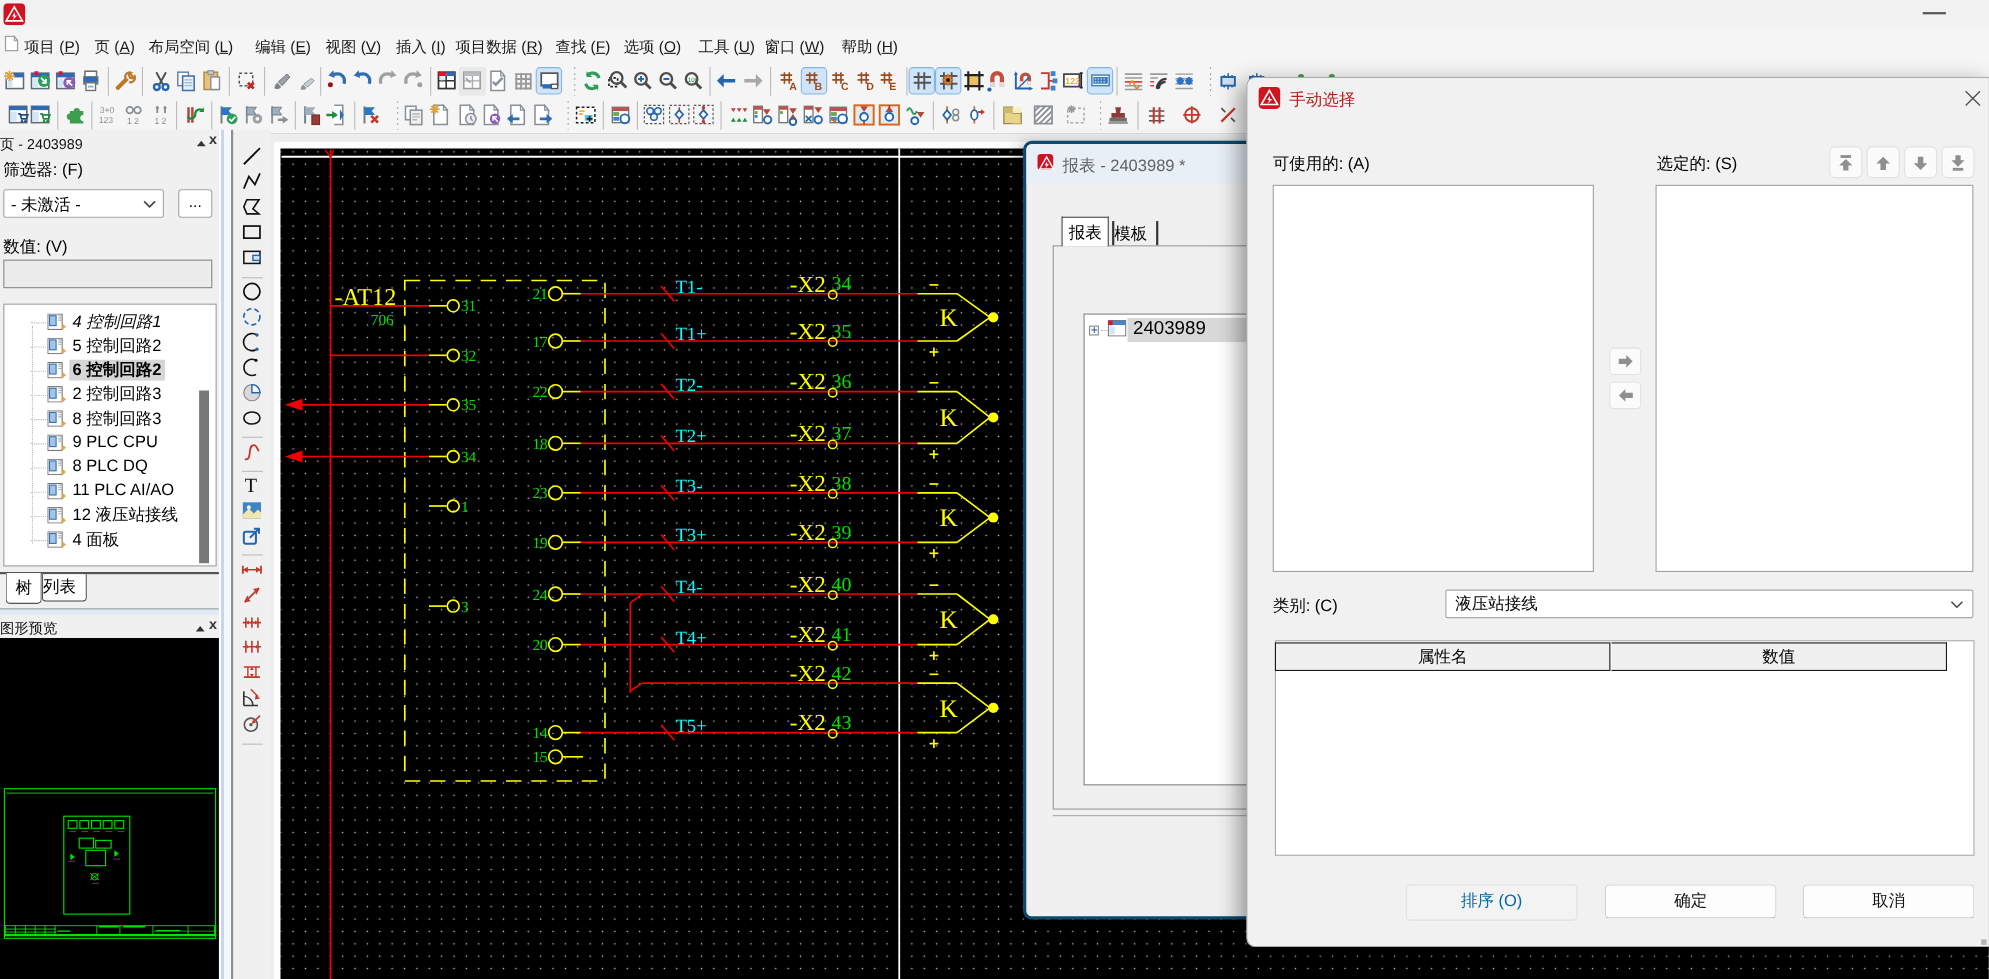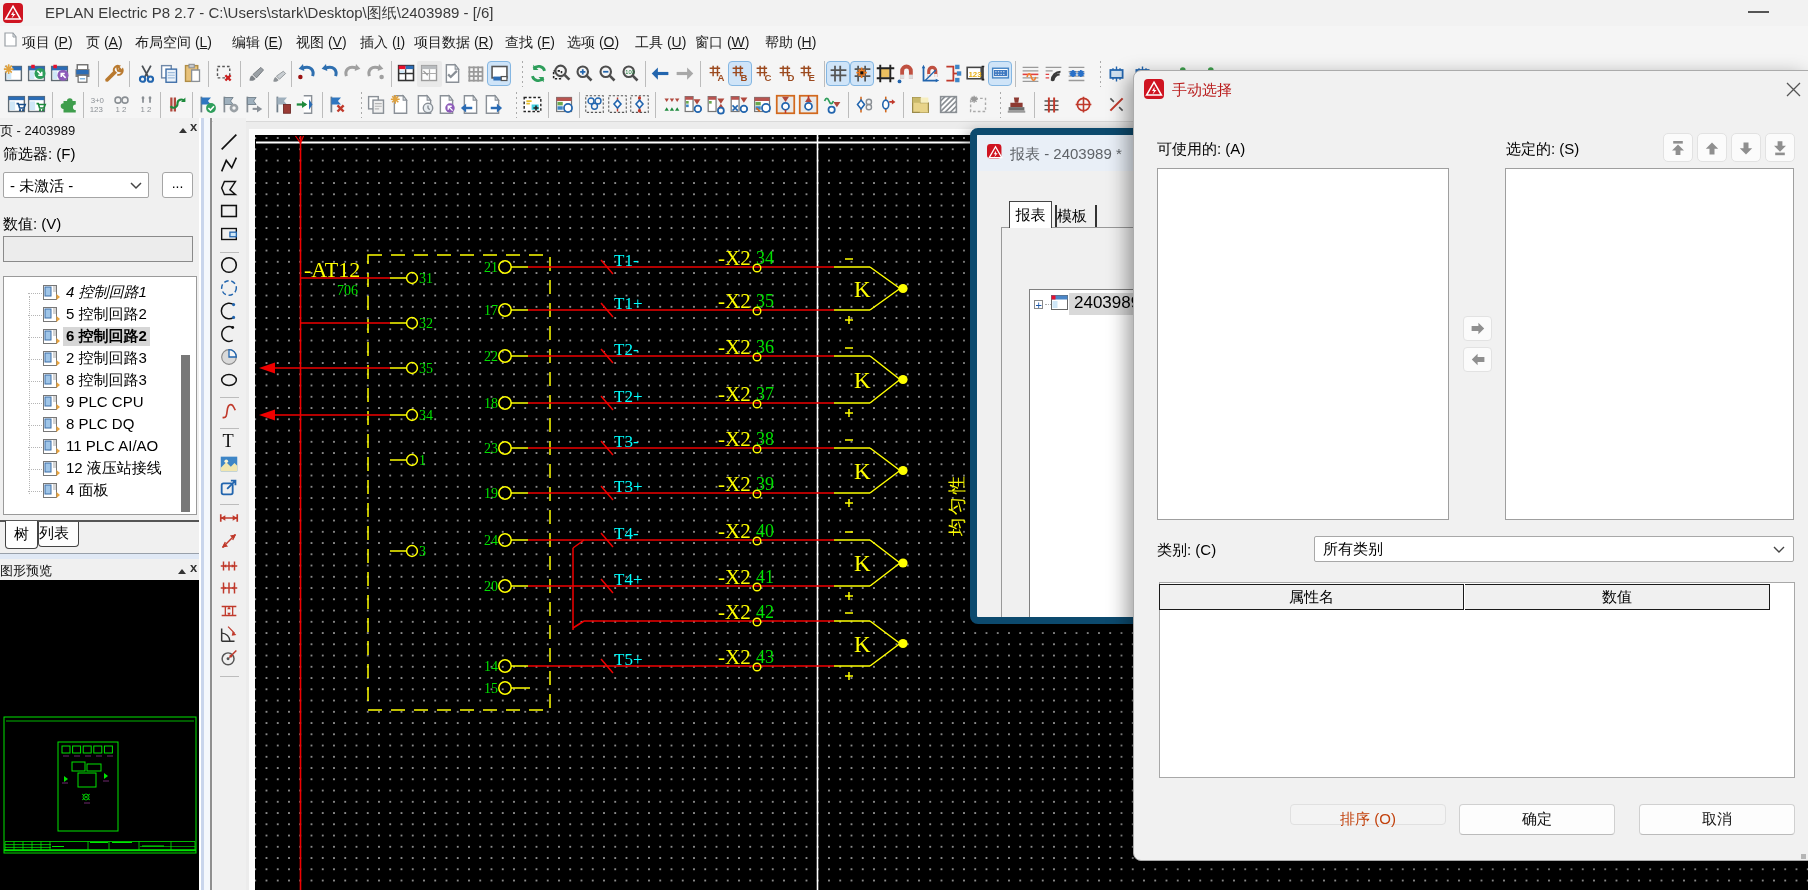--- a/index.html
+++ b/index.html
@@ -23,21 +23,20 @@
  background-image:radial-gradient(circle,#cbcbcb 0 .55px,rgba(130,130,130,.42) .8px,transparent 1.15px);
  background-size:11.25px 11.25px;background-position:-5.4px -2.6px}
 .btn{position:absolute;background:#fdfdfd;border:1px solid #d0d0d0;border-bottom-color:#bbb;border-radius:4px;font-size:15px;color:#111;text-align:center}
 </style></head><body>
 <div id="titlebar">
     <div class="abs" style="left:3px;top:3px"><svg width="20" height="20" viewBox="0 0 20 20">
         <rect width="20" height="20" rx="4" fill="#cf1421"></rect>
         <path d="M10 3.2L17.4 16H2.6z" fill="none" stroke="#fff" stroke-width="1.5"></path>
         <path d="M10.5 8l-2.5 4h2l-1.5 3.5 4-4.5h-2z" fill="#fff"></path>
       </svg></div>
-    <div class="ttl">EPLAN Electric P8 2.7 - C:\Users\stark\Desktop\图纸\2403989 - [/6]</div>
     <div class="abs" style="left:1748px;top:11px;width:21px;height:2px;background:#555"></div>
   </div>
 <div id="menubar">
     <div class="mi" style="left:22px">项目 (<u>P</u>)</div>
     <div class="mi" style="left:86px">页 (<u>A</u>)</div>
     <div class="mi" style="left:135px">布局空间 (<u>L</u>)</div>
     <div class="mi" style="left:232px">编辑 (<u>E</u>)</div>
     <div class="mi" style="left:296px">视图 (<u>V</u>)</div>
     <div class="mi" style="left:360px">插入 (<u>I</u>)</div>
     <div class="mi" style="left:414px">项目数据 (<u>R</u>)</div>
@@ -1003,21 +1002,21 @@
         <path d="M88 261.5v8.5" stroke="#00e400" stroke-width="0.8"></path>
         <path d="M109 261.5v8.5" stroke="#00e400" stroke-width="0.8"></path>
         <path d="M139 261.5v8.5" stroke="#00e400" stroke-width="0.8"></path>
         <path d="M171 261.5v8.5" stroke="#00e400" stroke-width="0.8"></path>
         <path d="M195 261.5v8.5" stroke="#00e400" stroke-width="0.8"></path>
         <path d="M52 266.5h12M90 262.5h18M112 262.5h20M142 266h22" stroke="#00e400" stroke-width="1.2"></path>
         <path d="M140 266.5h32M172 266.5h23" stroke="#00e400" stroke-width="0.6"></path>
         <path d="M4 270.2h192" stroke="#00e400" stroke-width="2"></path>
       </svg></div>
 </div>
-<div class="abs" style="left:970px;top:128px;width:240px;height:496px;background:#f0f0f0;border:7px solid #0c4a6e;border-radius:8px;box-shadow:-3px 4px 14px rgba(0,0,0,.35);z-index:10;overflow:hidden">
+<div class="abs" style="left:930px;top:128px;width:240px;height:708px;background:#f0f0f0;border:3px solid #0c4a6e;border-radius:8px;box-shadow:-3px 4px 14px rgba(0,0,0,.35);z-index:10;overflow:hidden">
  <div class="abs" style="left:0;top:0;width:100%;height:36px;background:#e9eff7"></div>
  <div class="abs" style="left:10px;top:9px"><svg width="17" height="17" viewBox="0 0 20 20">
         <rect width="17" height="17" rx="4" fill="#cf1421"></rect>
         <path d="M10 3.2L17.4 16H2.6z" fill="none" stroke="#fff" stroke-width="1.5"></path>
         <path d="M10.5 8l-2.5 4h2l-1.5 3.5 4-4.5h-2z" fill="#fff"></path>
       </svg></div>
  <div class="abs" style="left:33px;top:10px;font-size:15px;color:#5f6368">报表 - 2403989 *</div>
  <div class="abs" style="left:32px;top:66px;width:43px;height:27px;background:#fff;border:1.5px solid #444;border-bottom:none;font-size:15px;text-align:center;z-index:2"><span style="position:relative;top:4px">报表</span></div>
  <div class="abs" style="left:80px;top:72px;font-size:15px">模板</div>
  <div class="abs" style="left:78px;top:70px;width:2px;height:25px;background:#333"></div>
@@ -1065,24 +1064,24 @@
     <div class="abs" style="left:23px;top:97px;width:292px;height:352px;background:#fff;border:1px solid #9f9f9f"></div>
     <div class="abs" style="left:371px;top:97px;width:289px;height:352px;background:#fff;border:1px solid #9f9f9f"></div>
     <div class="btn" style="left:329px;top:245px;width:29px;height:25px;border-color:#e2e2e2;background:#fbfbfb"><svg width="16" height="15" style="margin-top:4px">
         <path d="M14.2 7.5L8.4 1.7v3.4H1.6v4.8h6.8v3.4z" fill="#8f8f8f"></path>
       </svg></div>
     <div class="btn" style="left:329px;top:276px;width:29px;height:25px;border-color:#e2e2e2;background:#fbfbfb"><svg width="16" height="15" style="margin-top:4px">
         <path d="M1.8 7.5l5.8-5.8v3.4h6.8v4.8H7.6v3.4z" fill="#8f8f8f"></path>
       </svg></div>
     <div class="abs" style="left:23px;top:470px;font-size:15px">类别: (C)</div>
     <div class="abs" style="left:180px;top:465px;width:480px;height:26px;background:#fff;border:1px solid #a8a8a8;border-radius:2px">
-      <div class="abs" style="left:8px;top:3px;font-size:15px">所有类别</div>
+      <div class="abs" style="left:8px;top:3px;font-size:15px">液压站接线</div>
       <svg class="abs" style="right:8px;top:9px" width="12" height="8">
         <path d="M1 1l5 5 5-5" stroke="#444" stroke-width="1.4" fill="none"></path>
       </svg>
     </div>
     <div class="abs" style="left:25px;top:511px;width:636px;height:196px;border:1px solid #a8a8a8;background:#fff"></div>
     <div class="abs" style="left:25px;top:513px;width:305px;height:26px;background:#f0f0f0;border:1.6px solid #1a1a1a;font-size:15px;text-align:center"><span style="position:relative;top:3px">属性名</span></div>
     <div class="abs" style="left:331px;top:513px;width:305px;height:26px;background:#f0f0f0;border:1.6px solid #1a1a1a;border-left:none;font-size:15px;text-align:center"><span style="position:relative;top:3px">数值</span></div>
-    <div class="abs btn" style="left:156px;top:733px;width:156px;height:21px;background:#f3f3f3;border-color:#e0e0e0;color:#c2410c"><span style="position:relative;top:5px">排序 (O)</span></div>
+    <div class="abs btn" style="left:144px;top:733px;width:156px;height:33px;background:#f3f3f3;border-color:#e0e0e0;color:#0369a1"><span style="position:relative;top:5px">排序 (O)</span></div>
     <div class="btn" style="left:325px;top:733px;width:156px;height:31px"><span style="position:relative;top:5px">确定</span></div>
     <div class="btn" style="left:505px;top:733px;width:156px;height:31px"><span style="position:relative;top:5px">取消</span></div>
   </div>
 <div class="abs" style="left:1801px;top:854px;width:5px;height:5px;background:#b5b5b5;z-index:25"></div>
 </body></html>

